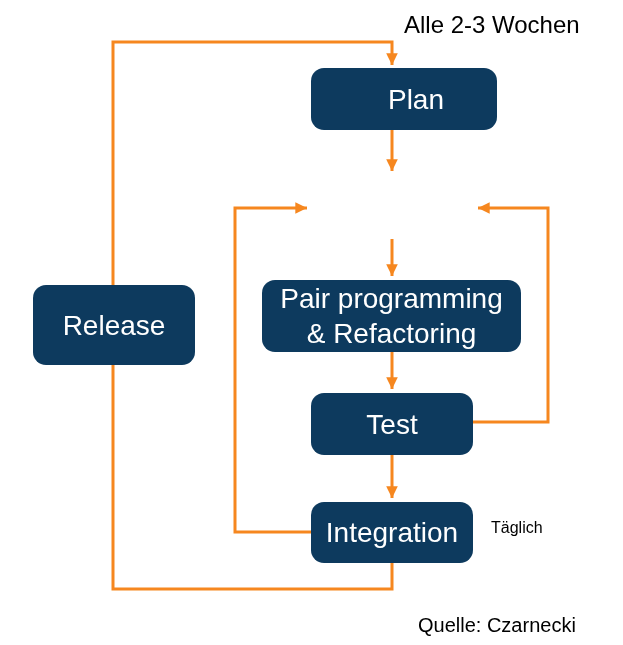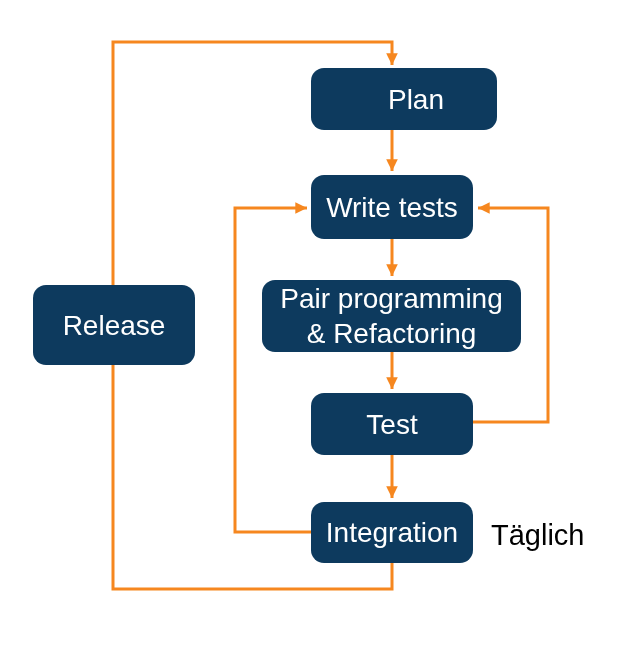--- a/index.html
+++ b/index.html
@@ -42,21 +42,21 @@
   .node-pair       {left:262px;top:280px;width:259px;height:72px;}
   .node-test       {left:311px;top:393px;width:162px;height:62px;}
   .node-integration{left:311px;top:502px;width:162px;height:61px;}
   .node-release    {left:33px; top:285px;width:162px;height:80px;}
   .annotation{
     position:absolute;
     color:var(--annotation-text);
     white-space:nowrap;
   }
   .ann-weeks {left:404px;top:11px; font-size:24px;}
-  .ann-daily {left:491px;top:519px;font-size:29px;}
+  .ann-daily {left:491px;top:519px;font-size:16px;}
   .ann-source{left:418px;top:614px;font-size:20px;}
 </style>
 </head>
 <body>
 
 <div class="canvas">
 
   <svg class="arrows" viewBox="0 0 623 645" xmlns="http://www.w3.org/2000/svg">
     <defs>
       <marker id="ah" viewBox="0 0 12 12" refX="11" refY="6" markerUnits="userSpaceOnUse" markerWidth="14" markerHeight="14" orient="auto">
@@ -70,38 +70,37 @@
     <polyline points="392,455 392,498" marker-end="url(#ah)"></polyline>
     <polyline points="473,422 548,422 548,208 478,208" marker-end="url(#ah)"></polyline>
     <polyline points="311,532 235,532 235,208 307,208" marker-end="url(#ah)"></polyline>
     <polyline points="392,563 392,589 113,589 113,351" marker-end="url(#ah)"></polyline>
   </svg>
 
   <div class="node node-plan">
     <span>Plan</span>
   </div>
 
-  <div class="node node-write-tests">
-    <span>Write tests</span>
-  </div>
 
   <div class="node node-pair">
     <span>Pair programming
 &amp; Refactoring</span>
   </div>
 
   <div class="node node-integration">
     <span>Integration</span>
   </div>
 
   <div class="node node-test">
     <span>Test</span>
   </div>
 
   <div class="node node-release">
     <span>Release</span>
   </div>
 
+  <div class="annotation ann-weeks">Alle 2-3 Wochen</div>
 
   <div class="annotation ann-daily">Täglich</div>
 
+  <div class="annotation ann-source">Quelle: Czarnecki</div>
 
 </div>
 
 </body></html>

